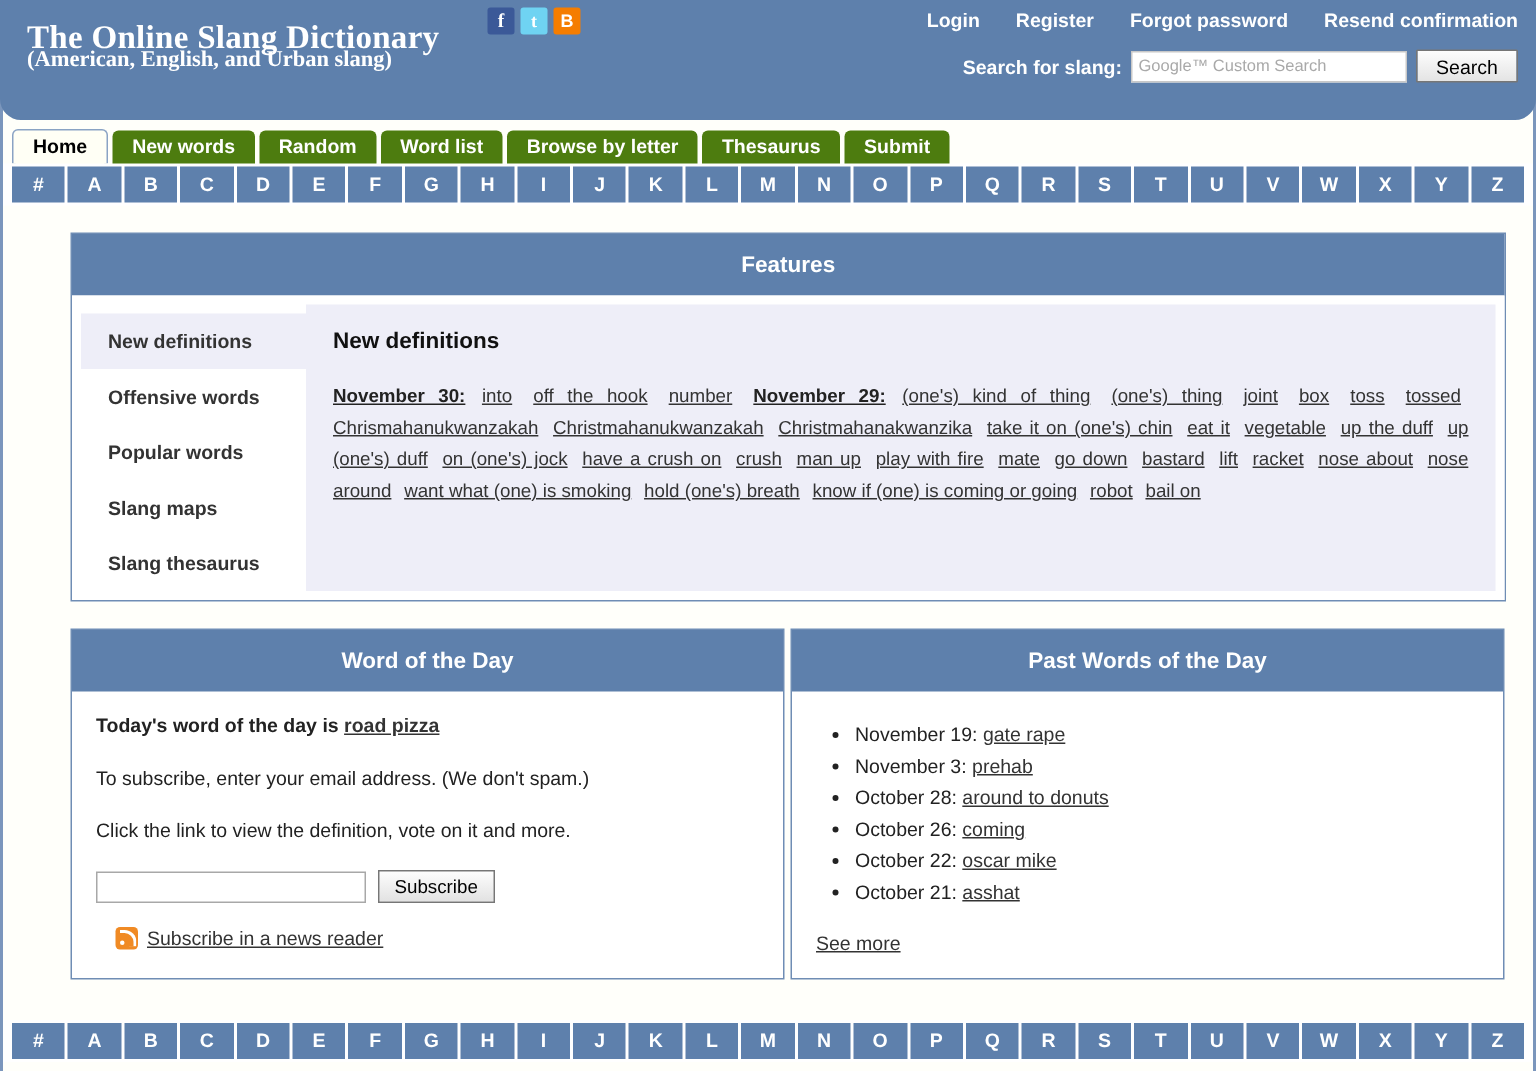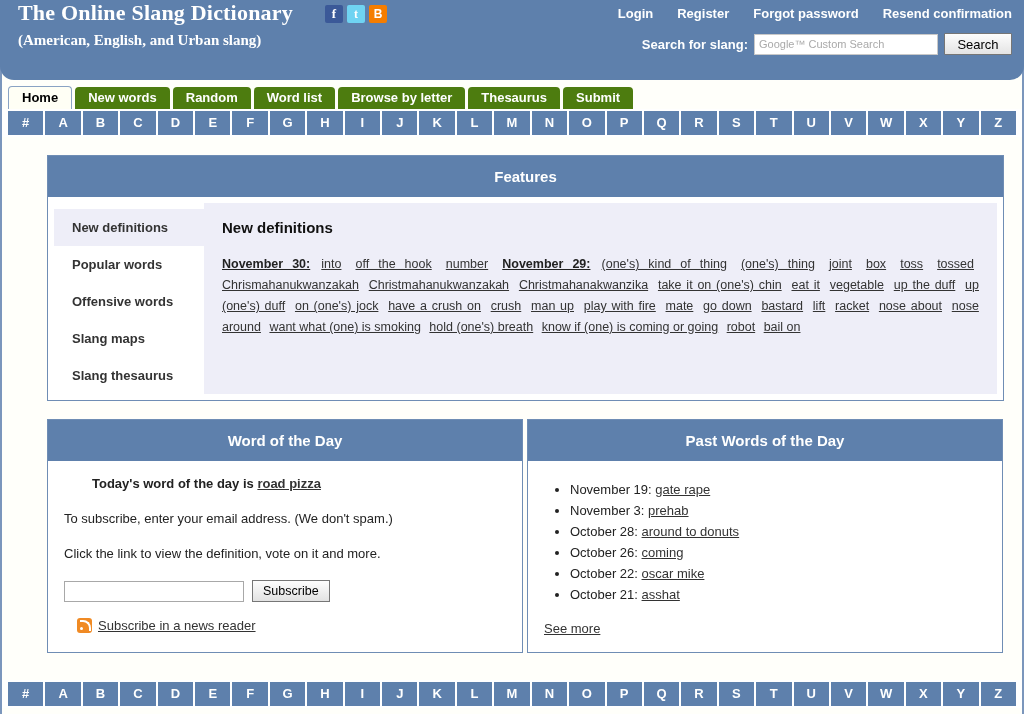--- a/index.html
+++ b/index.html
@@ -21,21 +21,21 @@
   
   .header {
     position: relative;
     height: 80px;
     background: #5e80ac;
     border-bottom-left-radius: 14px;
     border-bottom-right-radius: 14px;
     margin: 0 -2px;
   }
   .site-title {
-    position: absolute; left: 18px; top: 0;
+    position: absolute; left: 18px; top: 12px;
     color: #ffffff;
     font-family: "Liberation Serif", serif;
     font-weight: bold;
     font-size: 22px;
     letter-spacing: .2px;
     white-space: nowrap;
   }
   .site-sub {
     position: absolute; left: 18px; top: 32px;
     color: #ffffff;
@@ -223,21 +223,21 @@
   
   .cols {
     display: flex;
     gap: 4px;
     margin: 18px 22px 0 45px;
     width: 957px;
   }
   .col { width: 476px; }
   .col-body { padding: 14px 16px 16px 16px; font-size: 13px; color: #222; }
   .col-body p { margin: 0 0 18px 0; line-height: 17px; }
-  .col-body p.first { font-weight: bold; margin-left: 28px; }
+  .col-body p.first { font-weight: bold; }
   .col-body a { color: #333; text-decoration: underline; cursor: pointer; }
   .subrow { display: flex; align-items: center; gap: 8px; margin-bottom: 16px; }
   .subinput {
     width: 180px; height: 21px;
     border: 1px solid #a8a8a8;
     background: #fff;
     font-size: 12px;
     padding: 0 4px;
     font-family: "Liberation Sans", sans-serif;
   }
@@ -354,22 +354,22 @@
       <div class="cell">X</div>
       <div class="cell">Y</div>
       <div class="cell">Z</div>
     </div>
 
   <div class="panel features">
     <div class="panel-head">Features</div>
     <div class="features-body">
       <div class="feat-side">
         <div class="item active">New definitions</div>
+        <div class="item">Offensive words</div>
         <div class="item">Popular words</div>
-        <div class="item">Offensive words</div>
         <div class="item">Slang maps</div>
         <div class="item">Slang thesaurus</div>
       </div>
       <div class="feat-main">
         <h2>New definitions</h2>
         <div class="wordflow" id="wordflow"><span class="date">November 30:</span> <a>into</a> <a>off the hook</a> <a>number</a> <span class="date">November 29:</span> <a>(one's) kind of thing</a> <a>(one's) thing</a> <a>joint</a> <a>box</a> <a>toss</a> <a>tossed</a> <a>Chrismahanukwanzakah</a> <a>Christmahanukwanzakah</a> <a>Christmahanakwanzika</a> <a>take it on (one's) chin</a> <a>eat it</a> <a>vegetable</a> <a>up the duff</a> <a>up (one's) duff</a> <a>on (one's) jock</a> <a>have a crush on</a> <a>crush</a> <a>man up</a> <a>play with fire</a> <a>mate</a> <a>go down</a> <a>bastard</a> <a>lift</a> <a>racket</a> <a>nose about</a> <a>nose around</a> <a>want what (one) is smoking</a> <a>hold (one's) breath</a> <a>know if (one) is coming or going</a> <a>robot</a> <a>bail on</a> </div>
       </div>
     </div>
   </div>
 

